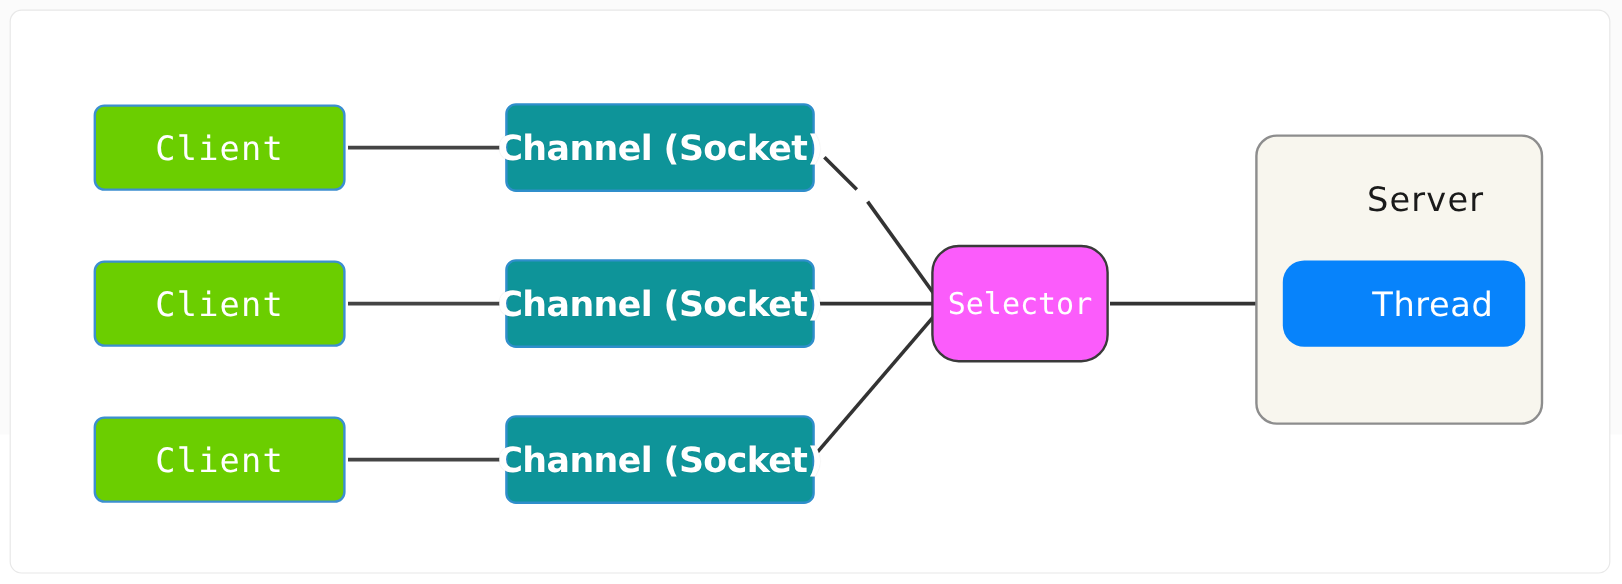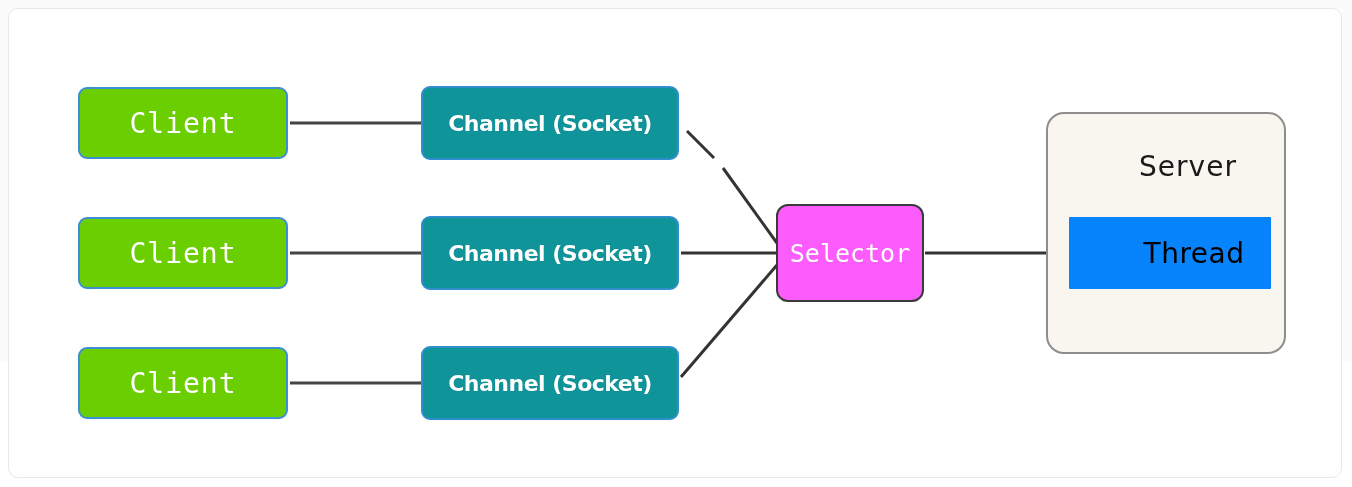--- a/index.html
+++ b/index.html
@@ -60,37 +60,37 @@
   }
   
   .channel {
     width: 258px;
     height: 74px;
     background: #0e9499;
     border: 2px solid #2f8ecb;
     border-radius: 9px;
     color: #ffffff;
     font-family: "DejaVu Sans", sans-serif;
-    font-size: 22px;
+    font-size: 29px;
     font-weight: 600;
     letter-spacing: -0.5px;
     overflow: visible;
   }
   .channel .lbl {
     position: relative;
     z-index: 3;
     text-shadow: 0 0 1px rgba(0,0,0,0.15);
   }
   
   .selector {
     width: 148px;
     height: 98px;
     background: #fb5cfb;
     border: 2px solid #3a3a3a;
-    border-radius: 12px;
+    border-radius: 23px;
     color: #ffffff;
     font-family: "DejaVu Sans Mono", monospace;
     font-size: 25px;
     letter-spacing: 0px;
   }
   
   .server {
     width: 240px;
     height: 242px;
     background: #f8f6ee;
@@ -109,22 +109,22 @@
     font-size: 28px;
     letter-spacing: 1px;
     padding-left: 44px;
   }
   
   .thread {
     width: 202px;
     height: 72px;
     background: #0783fb;
     border: none;
-    border-radius: 1px;
-    color: #000000;
+    border-radius: 18px;
+    color: #ffffff;
     font-family: "DejaVu Sans", sans-serif;
     font-size: 28px;
     font-weight: 500;
     letter-spacing: 0.5px;
     padding-left: 48px;
   }
 </style>
 </head>
 <body>
 

